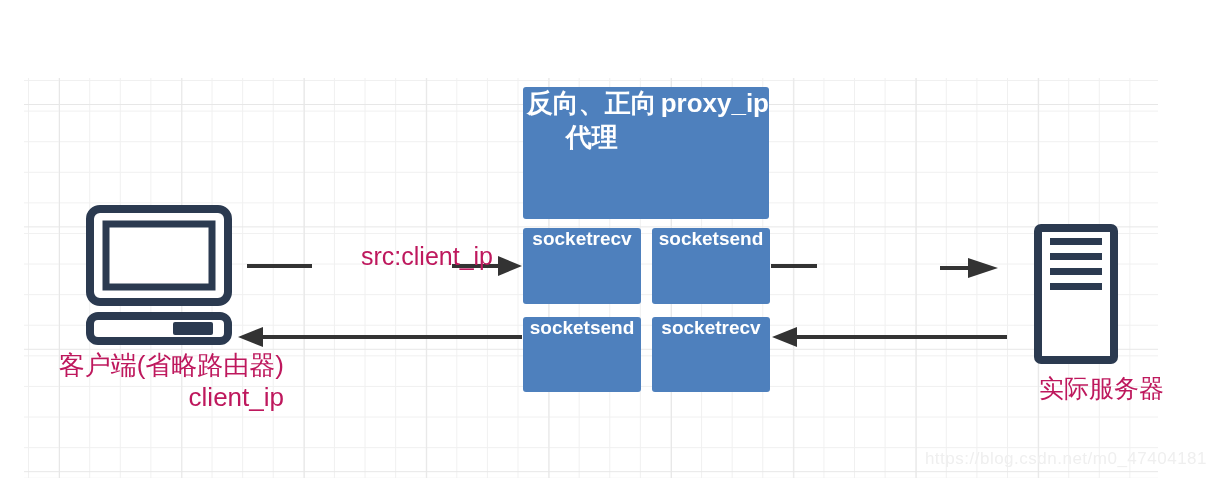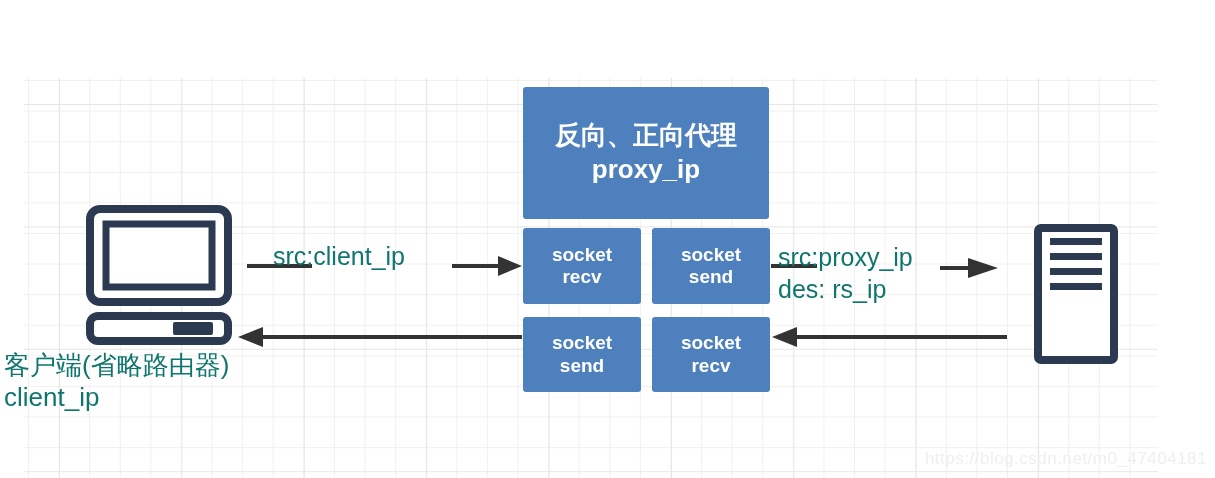--- a/index.html
+++ b/index.html
@@ -32,22 +32,22 @@
       30.6px 30.6px,
       30.6px 30.6px;
     background-position: 35px 0, 0 26px, 4px 0, 0 2px;
   }
   .bluebox {
     position: absolute;
     background: var(--box-blue);
     color: #ffffff;
     font-weight: bold;
     display: flex;
-    flex-direction: column;
-    align-items: center;
+    flex-direction: row;
+    align-items: flex-start;
     justify-content: center;
     text-align: center;
     border-radius: 3px;
   }
   .proxy-title {
     left: 523px;
     top: 87px;
     width: 246px;
     height: 132px;
     font-size: 26px;
@@ -66,22 +66,22 @@
 
   .node-icon {
     position: absolute;
     color: var(--icon-dark);
   }
   .client-icon { left: 85px; top: 204px; }
   .server-icon { left: 1034px; top: 224px; }
 
   .label {
     position: absolute;
-    text-align: left;
-    color: #0f766e;
+    text-align: right;
+    color: #be185d;
   }
   .client-label {
     left: 4px;
     top: 349px;
     width: 280px;
     font-size: 26px;
     line-height: 1.24;
   }
   .server-label {
     left: 1000px;
@@ -171,27 +171,24 @@
     <line x1="940" y1="268" x2="970" y2="268" stroke="currentColor" stroke-width="4"></line>
     <polygon points="968,258 968,278 998,268" fill="currentColor"></polygon>
 
     <line x1="1007" y1="337" x2="796" y2="337" stroke="currentColor" stroke-width="4"></line>
     <polygon points="797,327 797,347 772,337" fill="currentColor"></polygon>
   </svg>
 
   <div class="label flow-label flow-left">
     <div>src:client_ip</div>
   </div>
-  <div class="label flow-label flow-right">
-    <div>src:proxy_ip</div>
-    <div>des: rs_ip</div>
-  </div>
 
   <div class="label client-label">
     <div>客户端(省略路由器)</div>
     <div>client_ip</div>
   </div>
   <div class="label server-label">
+    <div>实际服务器</div>
   </div>
 
   <div class="watermark">https://blog.csdn.net/m0_47404181</div>
 
 </div>
 
 </body></html>

